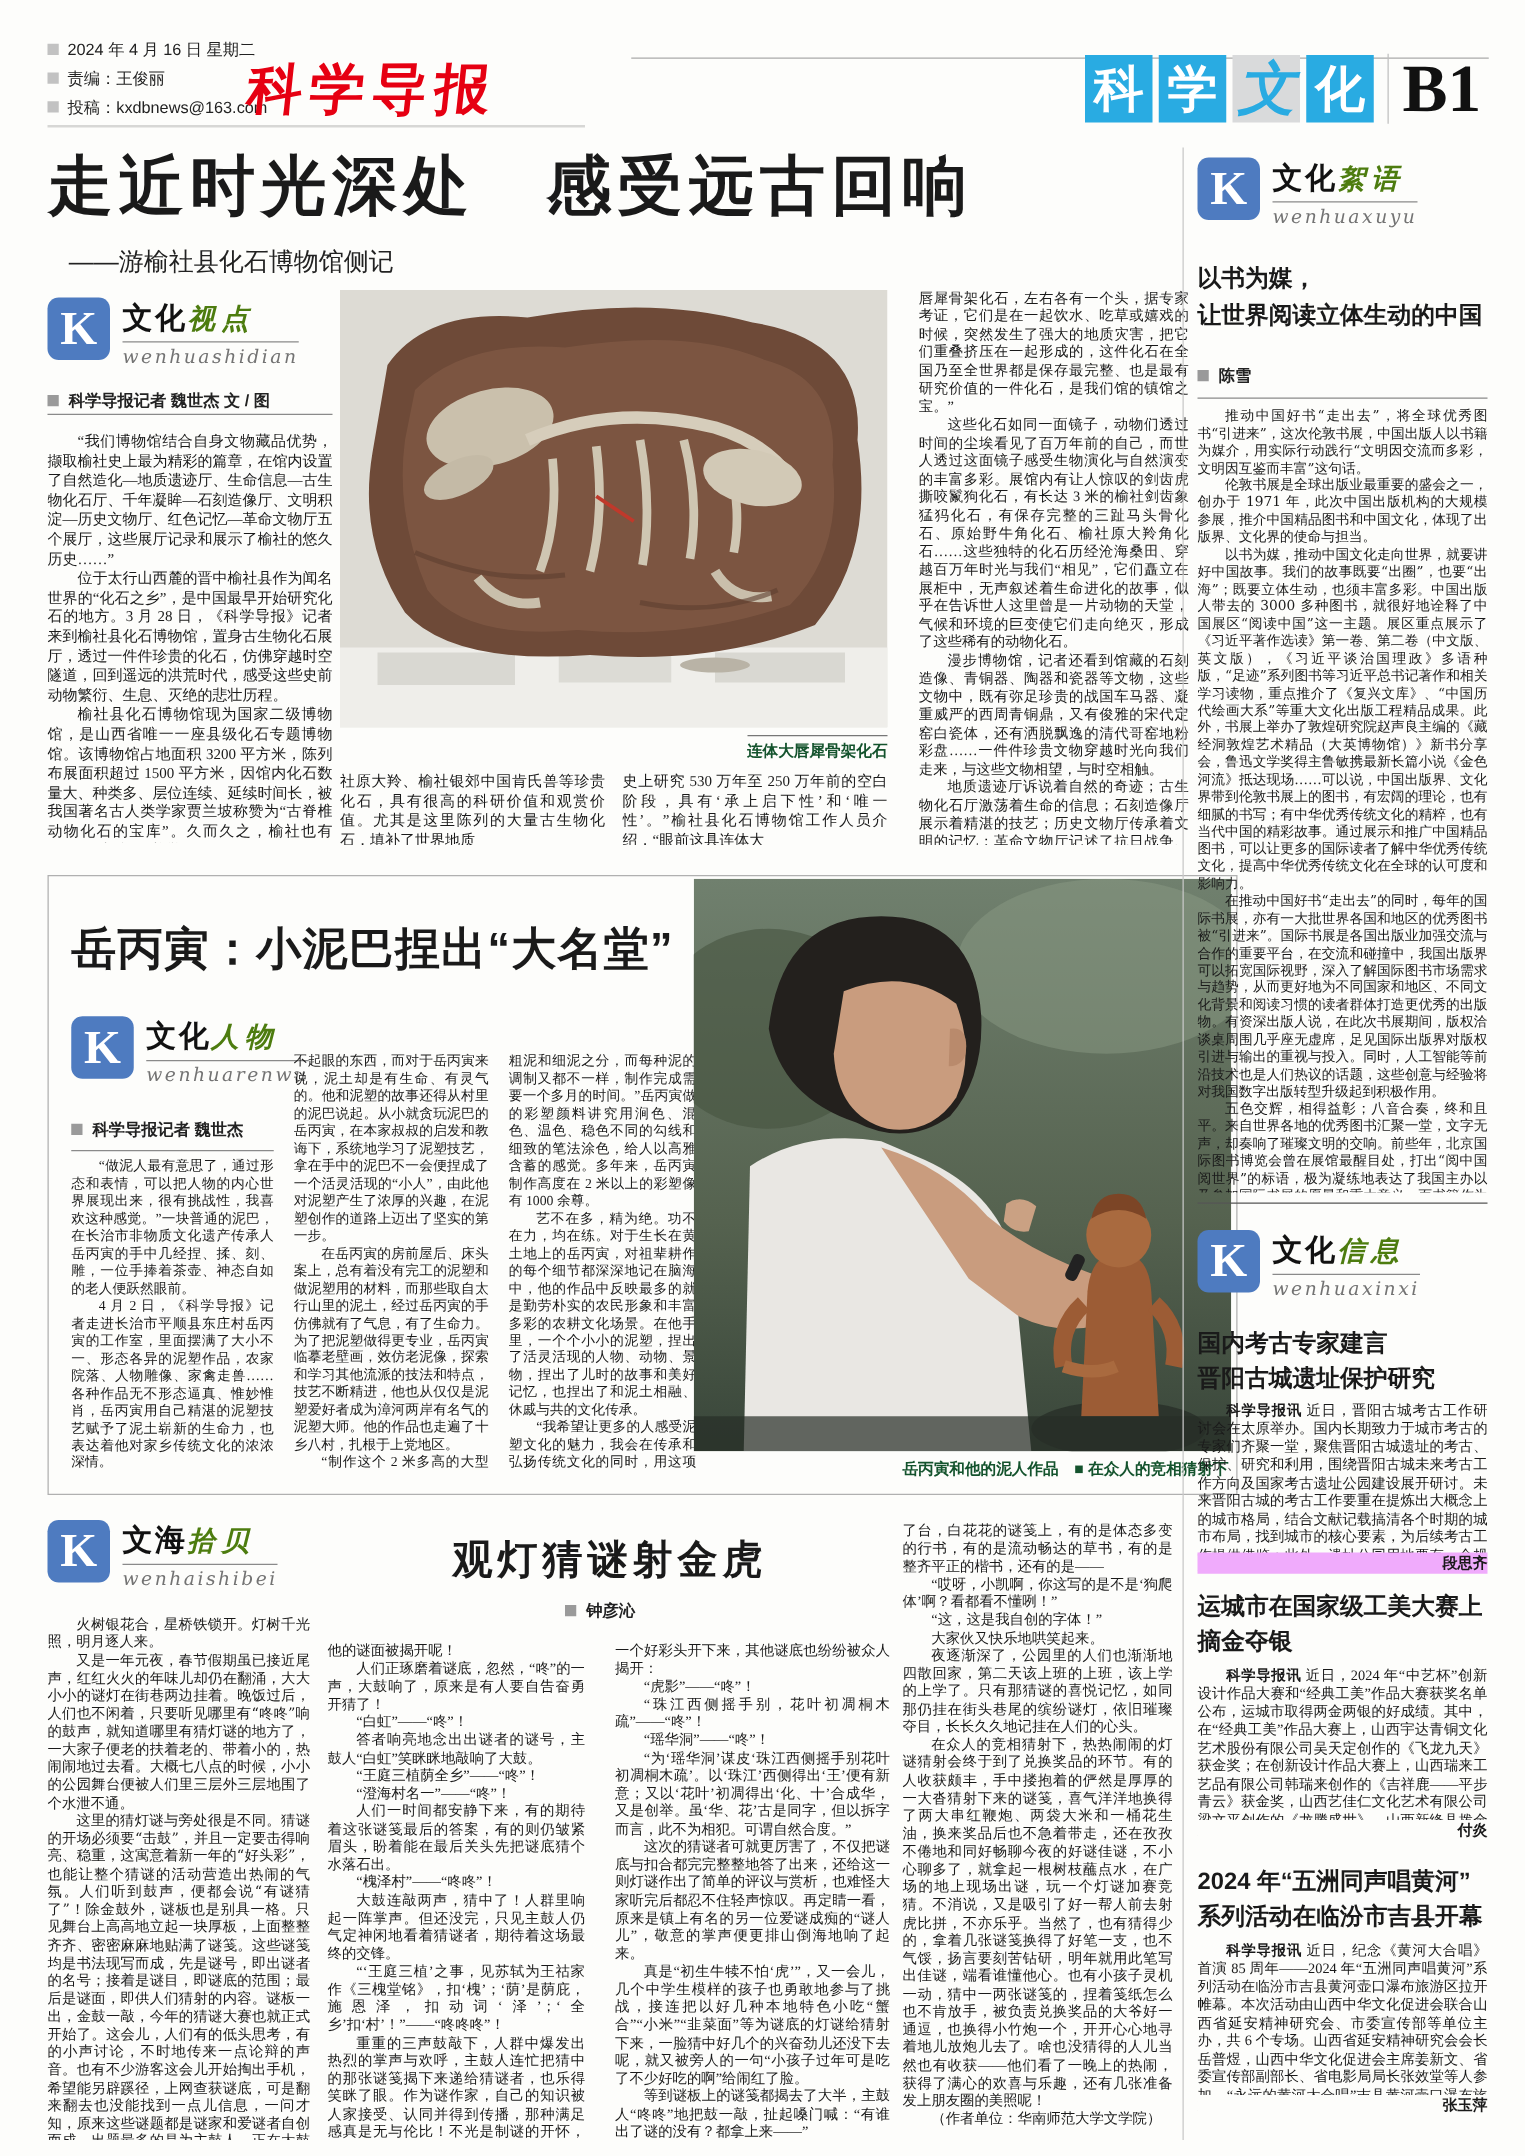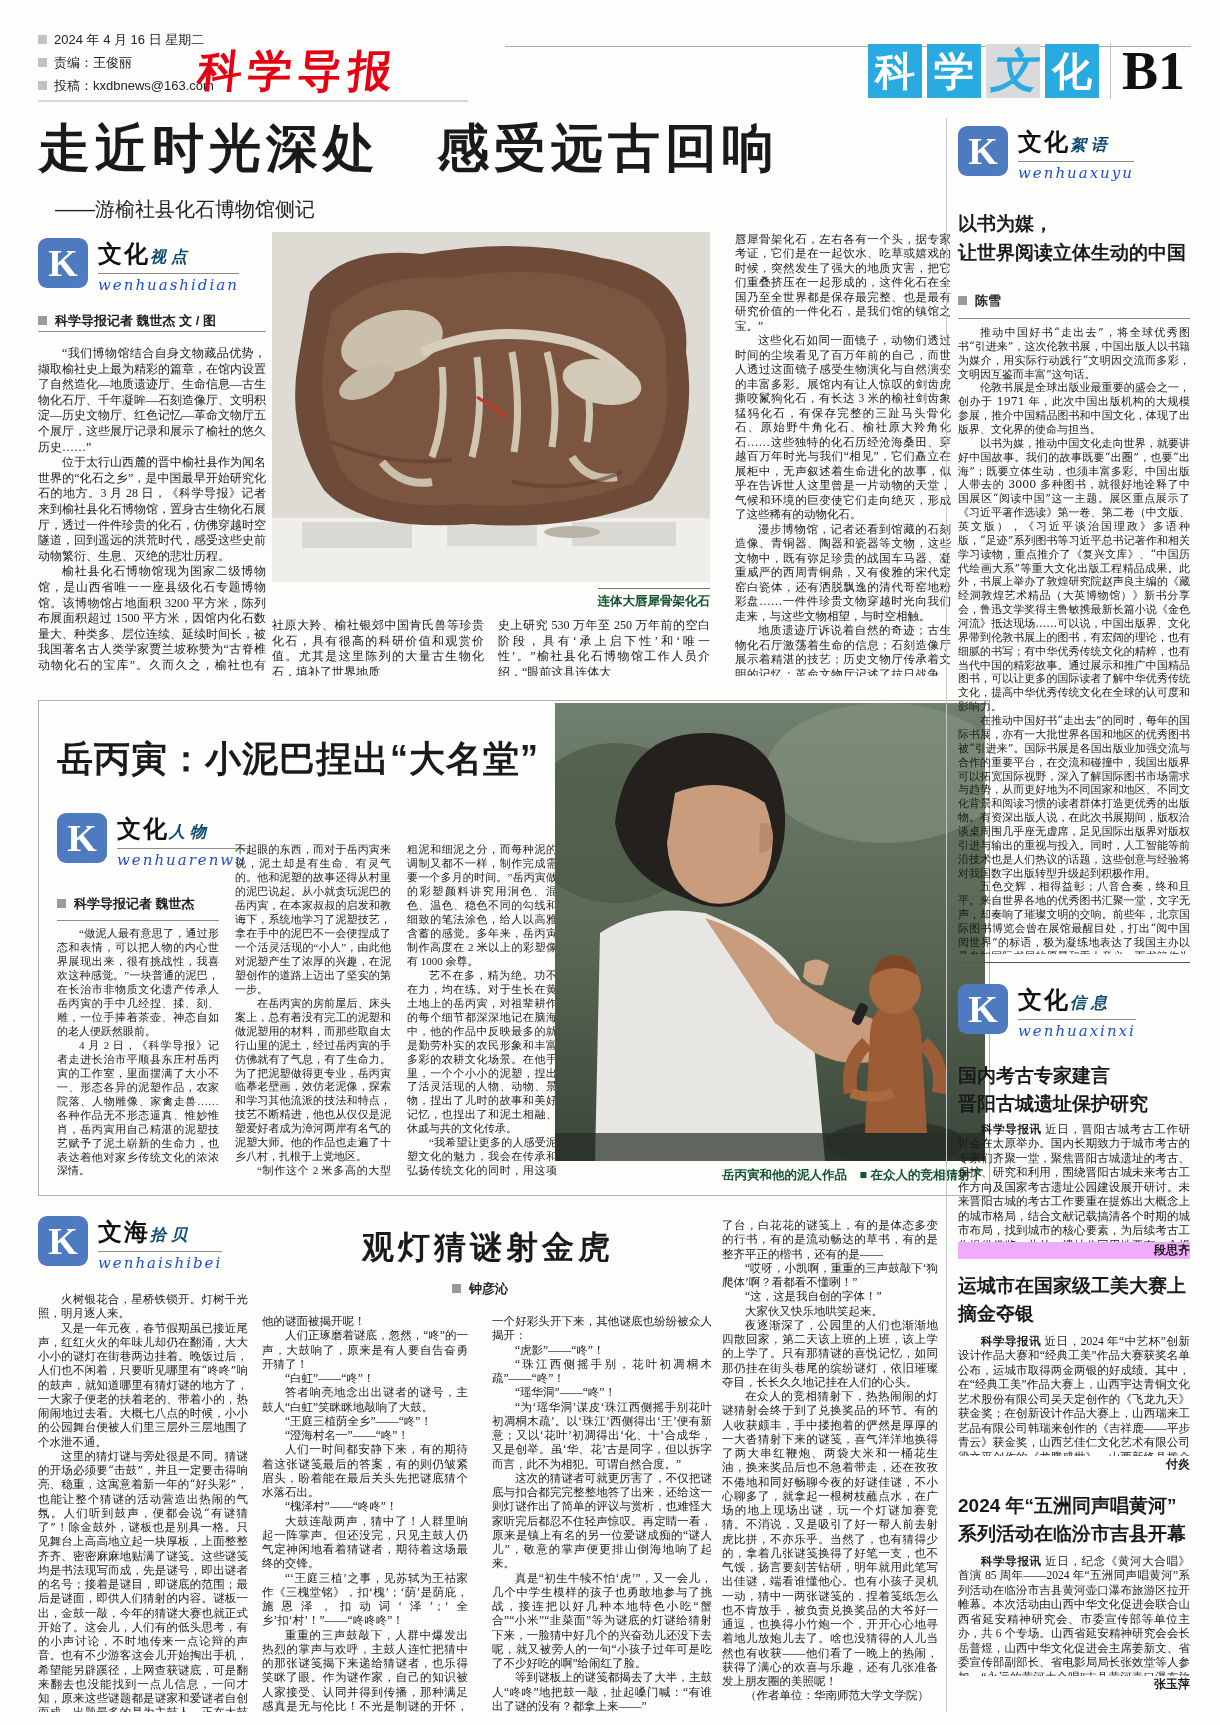--- a/index.html
+++ b/index.html
@@ -24,23 +24,23 @@
                  font-style:italic;font-size:46px;}
   .badge .sep{width:1px;height:56px;background:#c0c0c0;margin:0 6px;}
   .badge .pno{font-family:"Liberation Serif",serif;font-weight:bold;font-size:54px;color:#111;}
   
   .klabel{display:flex;align-items:flex-start;gap:10px;}
   .klogo{width:50px;height:50px;background:#4e7bc0;border-radius:9px;color:#fff;flex:0 0 auto;
          font-family:"Liberation Serif",serif;font-weight:bold;font-size:38px;
          display:flex;align-items:center;justify-content:center;}
   .klabel .zhwrap{border-bottom:1px solid #8a8a8a;padding-bottom:3px;white-space:nowrap;}
   .klabel .zh1{font-size:24px;font-weight:bold;color:#111;letter-spacing:2px;}
-  .klabel .zh2{font-size:16px;font-weight:bold;color:#0c4a6e;font-family:Liberation Serif, serif;
+  .klabel .zh2{font-size:22px;font-weight:bold;color:#4d7c0f;font-family:Liberation Serif, serif;
                font-style:italic;letter-spacing:5px;}
-  .klabel .en{font-family:"DejaVu Serif",serif;font-style:italic;color:#1d4ed8;
+  .klabel .en{font-family:"DejaVu Serif",serif;font-style:italic;color:#737373;
               font-size:15px;letter-spacing:2px;margin-top:2px;}
   .byline{font-size:13px;font-weight:bold;color:#222;white-space:nowrap;}
   .byline::before{content:"";display:inline-block;width:9px;height:9px;background:#9a9a9a;margin-right:8px;}
   .rule-b{border-bottom:1px solid #8a8a8a;}
   .sig{text-align:right;font-weight:bold;font-size:12px;}
   .caption{font-size:12.5px;font-weight:bold;color:#14532d;}
   .newslead{font-weight:bold;}
   .a2box{border:1px solid #b0b0b0;}
 </style>
 </head>
@@ -212,21 +212,21 @@
       <p class="para">“虎影”——“咚”！</p>
       <p class="para">“珠江西侧摇手别，花叶初凋桐木疏”——“咚”！</p>
       <p class="para">“瑶华洞”——“咚”！</p>
       <p class="para">“为‘瑶华洞’谋皮‘珠江西侧摇手别花叶初凋桐木疏’。以‘珠江’西侧得出‘王’便有新意；又以‘花叶’初凋得出‘化、十’合成华，又是创举。虽‘华、花’古是同字，但以拆字而言，此不为相犯。可谓自然合度。”</p>
       <p class="para">这次的猜谜者可就更厉害了，不仅把谜底与扣合都完完整整地答了出来，还给这一则灯谜作出了简单的评议与赏析，也难怪大家听完后都忍不住轻声惊叹。再定睛一看，原来是镇上有名的另一位爱谜成痴的“谜人儿”，敬意的掌声便更排山倒海地响了起来。</p>
       <p class="para">真是“初生牛犊不怕‘虎’”，又一会儿，几个中学生模样的孩子也勇敢地参与了挑战，接连把以好几种本地特色小吃“蟹合”“小米”“韭菜面”等为谜底的灯谜给猜射下来，一脸猜中好几个的兴奋劲儿还没下去呢，就又被旁人的一句“小孩子过年可是吃了不少好吃的啊”给闹红了脸。</p>
       <p class="para">等到谜板上的谜笺都揭去了大半，主鼓人“咚咚”地把鼓一敲，扯起嗓门喊：“有谁出了谜的没有？都拿上来——”</p>
     </div>
   <div class="abs colbox song" style="left:722px;top:1218px;width:216px;height:494px;font-size:11.5px;line-height:1.24;" data-noindent-first="">
       <p class="para">了台，白花花的谜笺上，有的是体态多变的行书，有的是流动畅达的草书，有的是整齐平正的楷书，还有的是——</p>
-      <p class="para">“哎呀，小凯啊，重重的三声鼓敲下‘狗爬体’啊？看都看不懂咧！”</p>
+      <p class="para">“哎呀，小凯啊，你这写的是不是‘狗爬体’啊？看都看不懂咧！”</p>
       <p class="para">“这，这是我自创的字体！”</p>
       <p class="para">大家伙又快乐地哄笑起来。</p>
       <p class="para">夜逐渐深了，公园里的人们也渐渐地四散回家，第二天该上班的上班，该上学的上学了。只有那猜谜的喜悦记忆，如同那仍挂在街头巷尾的缤纷谜灯，依旧璀璨夺目，长长久久地记挂在人们的心头。</p>
       <p class="para">在众人的竞相猜射下，热热闹闹的灯谜猜射会终于到了兑换奖品的环节。有的人收获颇丰，手中搂抱着的俨然是厚厚的一大沓猜射下来的谜笺，喜气洋洋地换得了两大串红鞭炮、两袋大米和一桶花生油，换来奖品后也不急着带走，还在孜孜不倦地和同好畅聊今夜的好谜佳谜，不小心聊多了，就拿起一根树枝蘸点水，在广场的地上现场出谜，玩一个灯谜加赛竞猜。不消说，又是吸引了好一帮人前去射虎比拼，不亦乐乎。当然了，也有猜得少的，拿着几张谜笺换得了好笔一支，也不气馁，扬言要刻苦钻研，明年就用此笔写出佳谜，端看谁懂他心。也有小孩子灵机一动，猜中一两张谜笺的，捏着笺纸怎么也不肯放手，被负责兑换奖品的大爷好一通逗，也换得小竹炮一个，开开心心地寻着地儿放炮儿去了。啥也没猜得的人儿当然也有收获——他们看了一晚上的热闹，获得了满心的欢喜与乐趣，还有几张准备发上朋友圈的美照呢！</p>
       <p class="para">（作者单位：华南师范大学文学院）</p>
     </div>
 
   <div class="abs" style="left:946px;top:118px;width:1px;height:1594px;background:#c8c8c8;"></div>
 
   <div class="abs klabel" style="left:958px;top:126px;">

